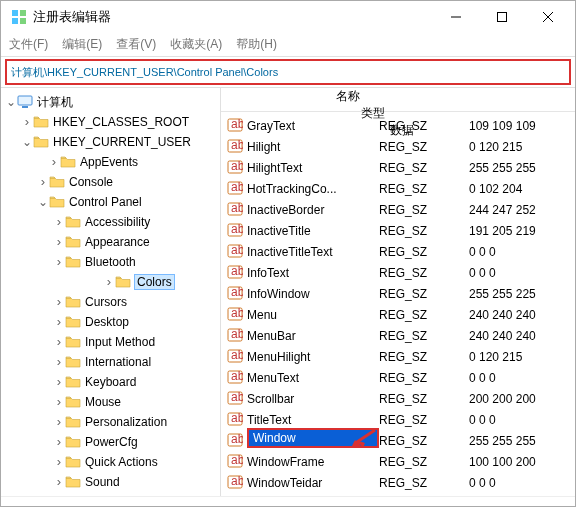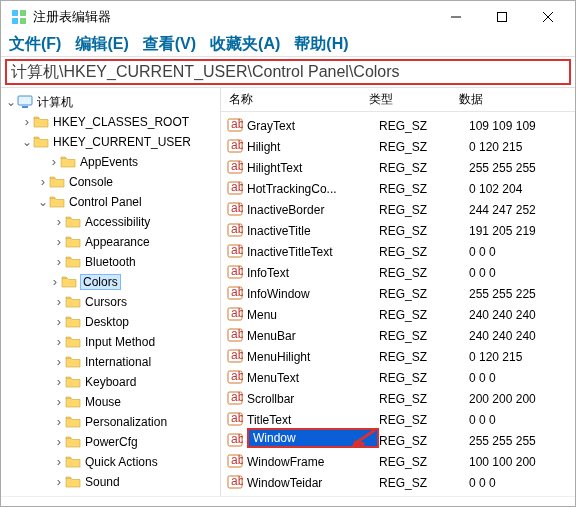--- a/index.html
+++ b/index.html
@@ -5,35 +5,35 @@
 * { box-sizing: border-box; margin: 0; padding: 0; font-family: "Microsoft YaHei", "Segoe UI", sans-serif; font-size: 12px; }
 body { background: #f0f0f0; width: 576px; height: 507px; overflow: hidden; }
 .window { width: 576px; height: 507px; background: #fff; border: 1px solid #aaa; display: flex; flex-direction: column; }
 .titlebar { height: 32px; display: flex; align-items: center; padding: 0 4px; background: #fff; }
 .titlebar .icon { width: 16px; height: 16px; margin: 0 6px; display: flex; align-items: center; justify-content: center; }
 .titlebar .title { flex: 1; font-size: 13px; color: #000; }
 .winbtns { display: flex; }
 .winbtn { width: 46px; height: 32px; display: flex; align-items: center; justify-content: center; color: #000; }
 .winbtn svg { width: 10px; height: 10px; }
 .menubar { height: 24px; display: flex; align-items: center; padding: 0 8px; gap: 14px; border-bottom: 1px solid #e0e0e0; }
-.menuitem { color: #0369a1; font-size: 16px; font-weight: bold; }
+.menuitem { color: #737373; font-size: 12px; }
 .addressbar { height: 26px; border: 2px solid #d93030; margin: 2px 4px 2px 4px; display: flex; align-items: center; padding: 0 4px; }
-.address-text { font-size: 16px; color: #404040; white-space: nowrap; overflow: hidden; }
+.address-text { font-size: 11px; color: #0369a1; white-space: nowrap; overflow: hidden; }
 .content { flex: 1; display: flex; overflow: hidden; border-top: 1px solid #e0e0e0; }
 .tree { width: 220px; border-right: 1px solid #e0e0e0; overflow-y: auto; overflow-x: hidden; padding-top: 4px; }
 .tree-row { display: flex; align-items: center; height: 20px; white-space: nowrap; }
 .chev { width: 12px; display: inline-flex; justify-content: center; color: #666; font-size: 10px; cursor: pointer; }
 .chev.expanded::before { content: "⌄"; font-size: 12px; line-height: 10px; }
 .chev.collapsed::before { content: "›"; font-size: 13px; line-height: 10px; }
 .folder-icon { display: inline-flex; margin-right: 4px; }
 .folder-icon svg { width: 16px; height: 14px; }
 .node-label { color: #000; }
 .node-label.selected { background: #cde8ff; outline: 1px solid #7abaff; padding: 0 2px; }
 .list { flex: 1; display: flex; flex-direction: column; overflow: hidden; }
-.list-header { display: flex; height: 24px; align-items: center; border-bottom: 1px solid #e5e5e5; }
+.list-header { display: flex; height: 24px; align-items: center; border-bottom: 1px solid #e5e5e5; flex-direction: column; }
 .list-header .col { padding-left: 8px; color: #000; }
 .col-name { width: 140px; }
 .col-type { width: 90px; }
 .col-data { flex: 1; }
 .list-body { flex: 1; overflow-y: auto; overflow-x: hidden; }
 .list-row { display: flex; align-items: flex-end; height: 21px; padding-left: 6px; }
 .val-icon { width: 16px; height: 16px; margin-right: 4px; display: inline-flex; align-items: center; justify-content: center; }
 .val-icon svg { width: 16px; height: 16px; }
 .cell-name { width: 132px; white-space: nowrap; overflow: hidden; text-overflow: ellipsis; }
 .cell-type { width: 90px; }
@@ -177,21 +177,21 @@
         <div class="tree-row" style="padding-left: 52px;">
           <span class="chev collapsed"></span>
           <span class="folder-icon">
             <svg viewBox="0 0 16 14">
               <path d="M1 3 L6 3 L7.5 4.5 L15 4.5 L15 12 L1 12 Z" fill="#ffd76a" stroke="#caa53a" stroke-width="0.6"></path>
               <path d="M1 3 L1 2 L5 2 L6 3 Z" fill="#ffe79a" stroke="#caa53a" stroke-width="0.6"></path>
             </svg>
           </span>
           <span class="node-label">Bluetooth</span>
         </div>
-        <div class="tree-row" style="padding-left: 48px;">
+        <div class="tree-row" style="padding-left: 80px; margin-left: 22px;">
           <span class="chev collapsed"></span>
           <span class="folder-icon">
             <svg viewBox="0 0 16 14">
               <path d="M1 3 L6 3 L7.5 4.5 L15 4.5 L15 12 L1 12 Z" fill="#ffd76a" stroke="#caa53a" stroke-width="0.6"></path>
               <path d="M1 3 L1 2 L5 2 L6 3 Z" fill="#ffe79a" stroke="#caa53a" stroke-width="0.6"></path>
             </svg>
           </span>
           <span class="node-label selected">Colors</span>
         </div>
         <div class="tree-row" style="padding-left: 52px;">

